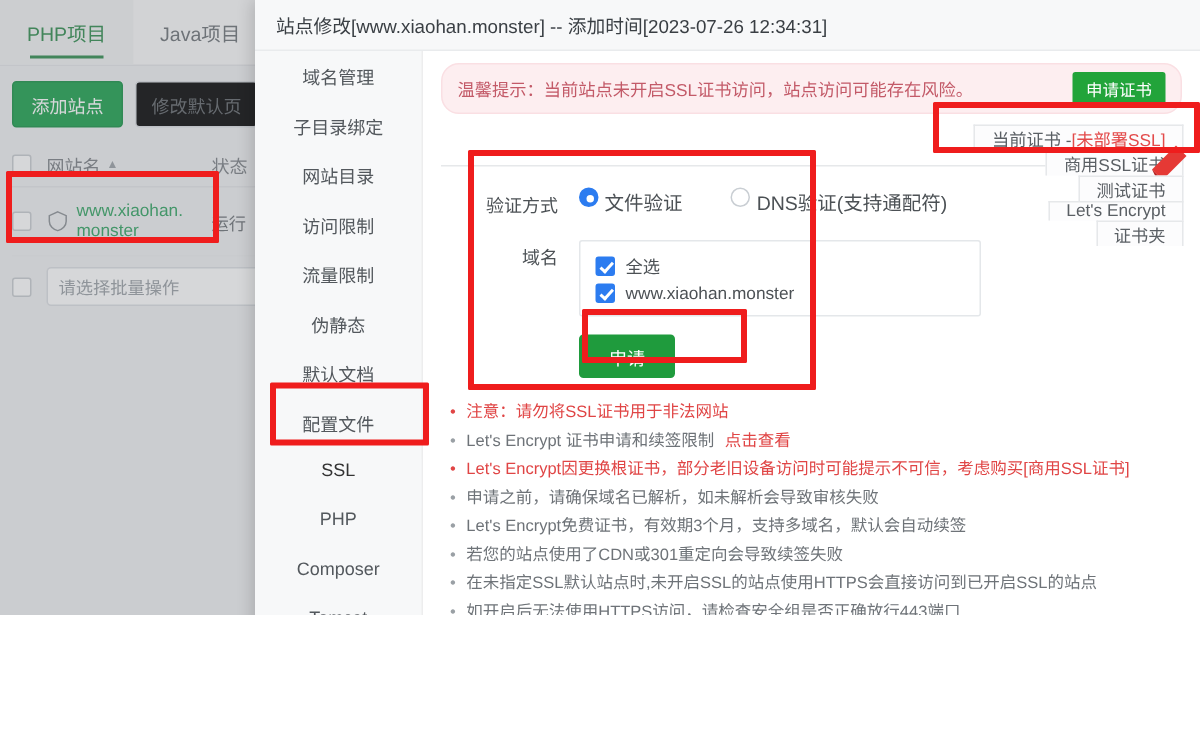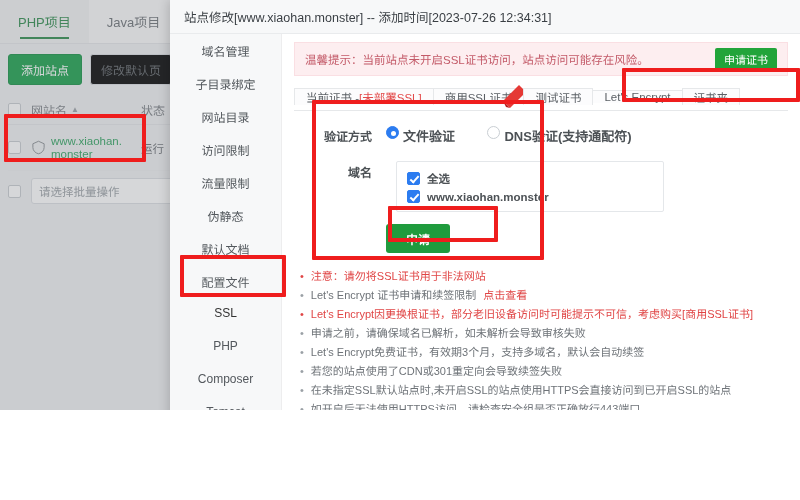--- a/index.html
+++ b/index.html
@@ -172,21 +172,21 @@
   #modal-main {
     flex: 1;
     padding: 8px 12px 0 12px;
     overflow: hidden;
     position: relative;
   }
 
   .alert {
     background: #fdeef0;
     border: 1px solid #fadfe3;
-    border-radius: 0;
+    border-radius: 12px;
     height: 30px;
     display: flex; align-items: center;
     padding: 16px 10px;
     margin-bottom: 7px;
   }
   .alert-text {
     font-size: 11.5px;
     color: #c35a68;
     flex: 1;
     white-space: nowrap;
@@ -197,22 +197,23 @@
     font-size: 11px;
     padding: 3px 9px;
     border-radius: 2px;
     white-space: nowrap;
   }
 
   .tabrow {
     display: flex;
     border-bottom: 1px solid #e6e8ea;
     height: 28px;
-    align-items: center;
+    align-items: flex-end;
     position: relative;
+    flex-direction: column;
   }
   .tab {
     display: flex; align-items: center; justify-content: center;
     padding: 0 11px;
     font-size: 11.5px;
     color: #5a5f64;
     border: 1px solid #e6e8ea;
     border-bottom: none;
     background: #fcfcfd;
     margin-right: -1px;
@@ -224,21 +225,20 @@
     position: absolute;
     right: -4px; top: -6px;
     width: 26px; height: 26px;
     overflow: hidden;
     pointer-events: none;
   }
 
   .formbox {
     margin-top: 14px;
     padding-left: 12px;
-    font-weight: bold;
   }
   .formrow {
     display: flex; align-items: flex-start;
     margin-bottom: 16px;
   }
   .flabel {
     width: 66px;
     text-align: right;
     font-size: 12px;
     color: #4c5155;
@@ -261,21 +261,20 @@
     content: ""; position: absolute;
     left: 4px; top: 4px; width: 5px; height: 5px;
     border-radius: 50%; background: #fff;
   }
   .domain-panel {
     border: 1px solid #e4e7ea;
     border-radius: 2px;
     background: #fff;
     padding: 6px 10px;
     width: 268px;
-    margin-left: 10px;
   }
   .cbrow {
     display: flex; align-items: center; gap: 7px;
     font-size: 11.5px; color: #4c5155;
     padding: 2px 0;
   }
   .cbox {
     width: 13px; height: 13px; border-radius: 2px;
     border: 1px solid #c9ced3; background: #fff;
     flex: none; position: relative;

